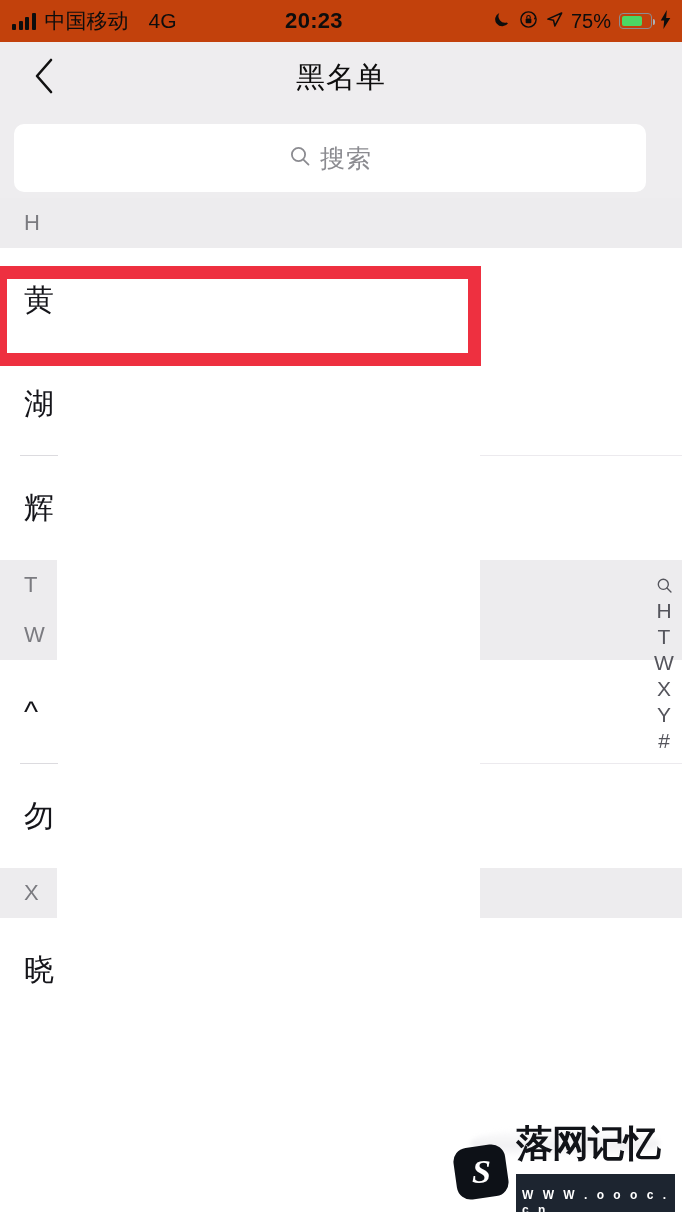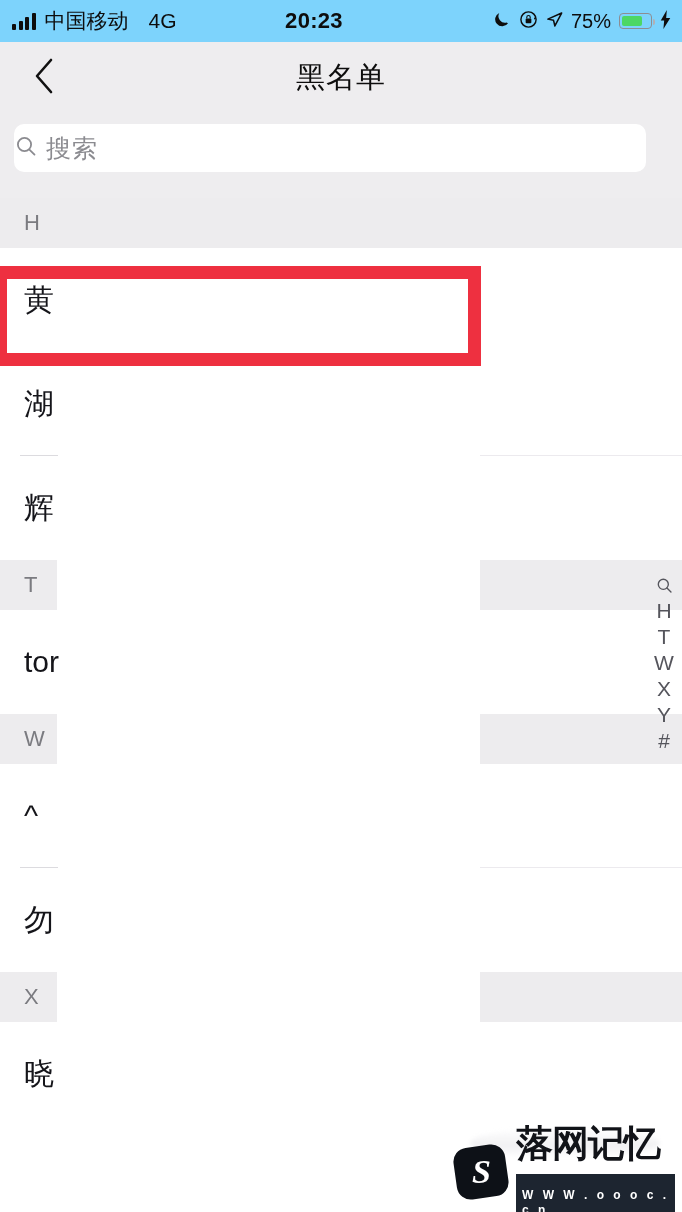--- a/index.html
+++ b/index.html
@@ -17,21 +17,21 @@
     height: 1212px;
     overflow: hidden;
     background: #ffffff;
   }
 
   
   .statusbar {
     position: absolute;
     left: 0; top: 0;
     width: 682px; height: 42px;
-    background: #7dd3fc;
+    background: #c2410c;
   }
   .sb-left {
     position: absolute;
     left: 12px; top: 0;
     height: 42px;
     display: flex;
     align-items: center;
     gap: 9px;
   }
   .signal {
@@ -146,25 +146,26 @@
   
   .search-wrap {
     position: absolute;
     left: 0; top: 114px;
     width: 682px; height: 84px;
     background: #EEEDEF;
   }
   .search-field {
     position: absolute;
     left: 14px; top: 10px;
-    width: 632px; height: 48px;
+    width: 632px; height: 68px;
     background: #ffffff;
     border-radius: 10px;
     display: flex;
     align-items: center;
+    justify-content: center;
     gap: 8px;
   }
   .search-placeholder {
     font-size: 25px;
     color: #8b8b90;
     letter-spacing: 1px;
   }
 
   
   .list {
@@ -424,24 +425,20 @@
     <div class="row no-sep">
       <div class="row-label">辉</div>
 
     </div>
 
     <div class="section-header">
       <div class="band-l"></div>
       <div class="band-r"></div>
       <div class="sh-label">T</div>
     </div>
-    <div class="row no-sep">
-      <div class="row-label">tor</div>
-
-    </div>
 
     <div class="section-header">
       <div class="band-l"></div>
       <div class="band-r"></div>
       <div class="sh-label">W</div>
     </div>
     <div class="row">
       <div class="row-label">^</div>
       <div class="sep-l"></div>
       <div class="sep-r"></div>

